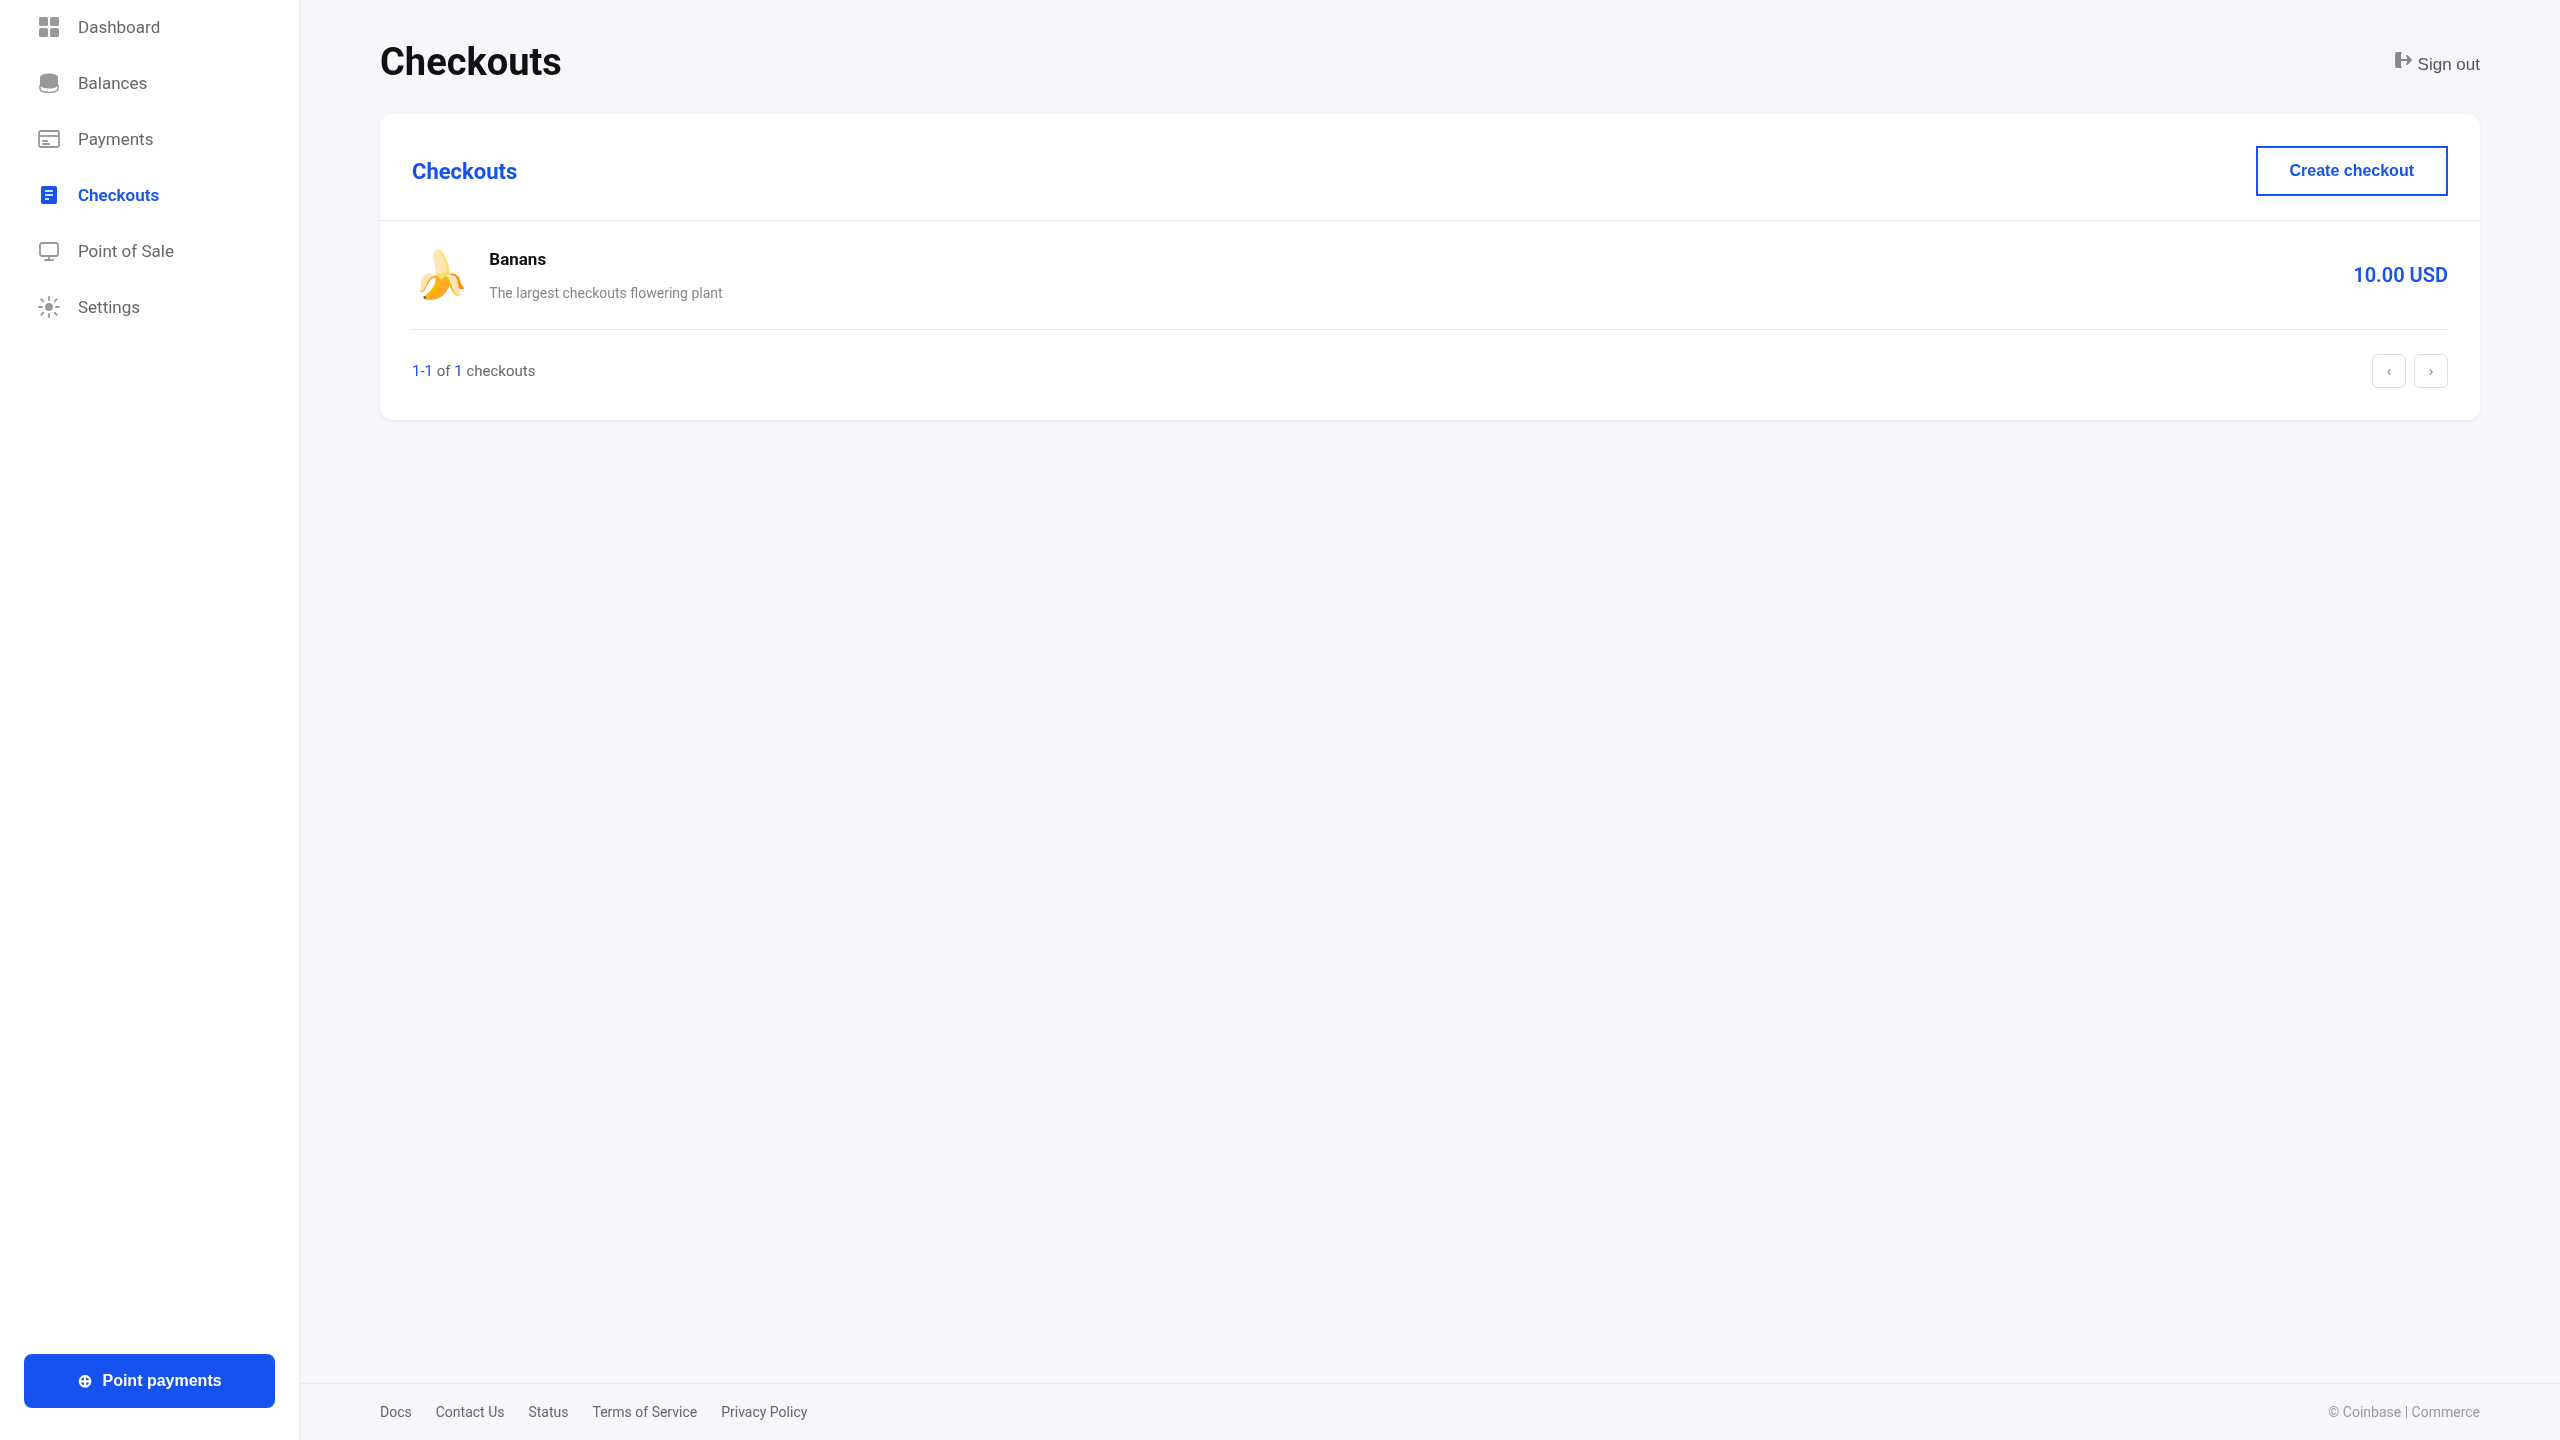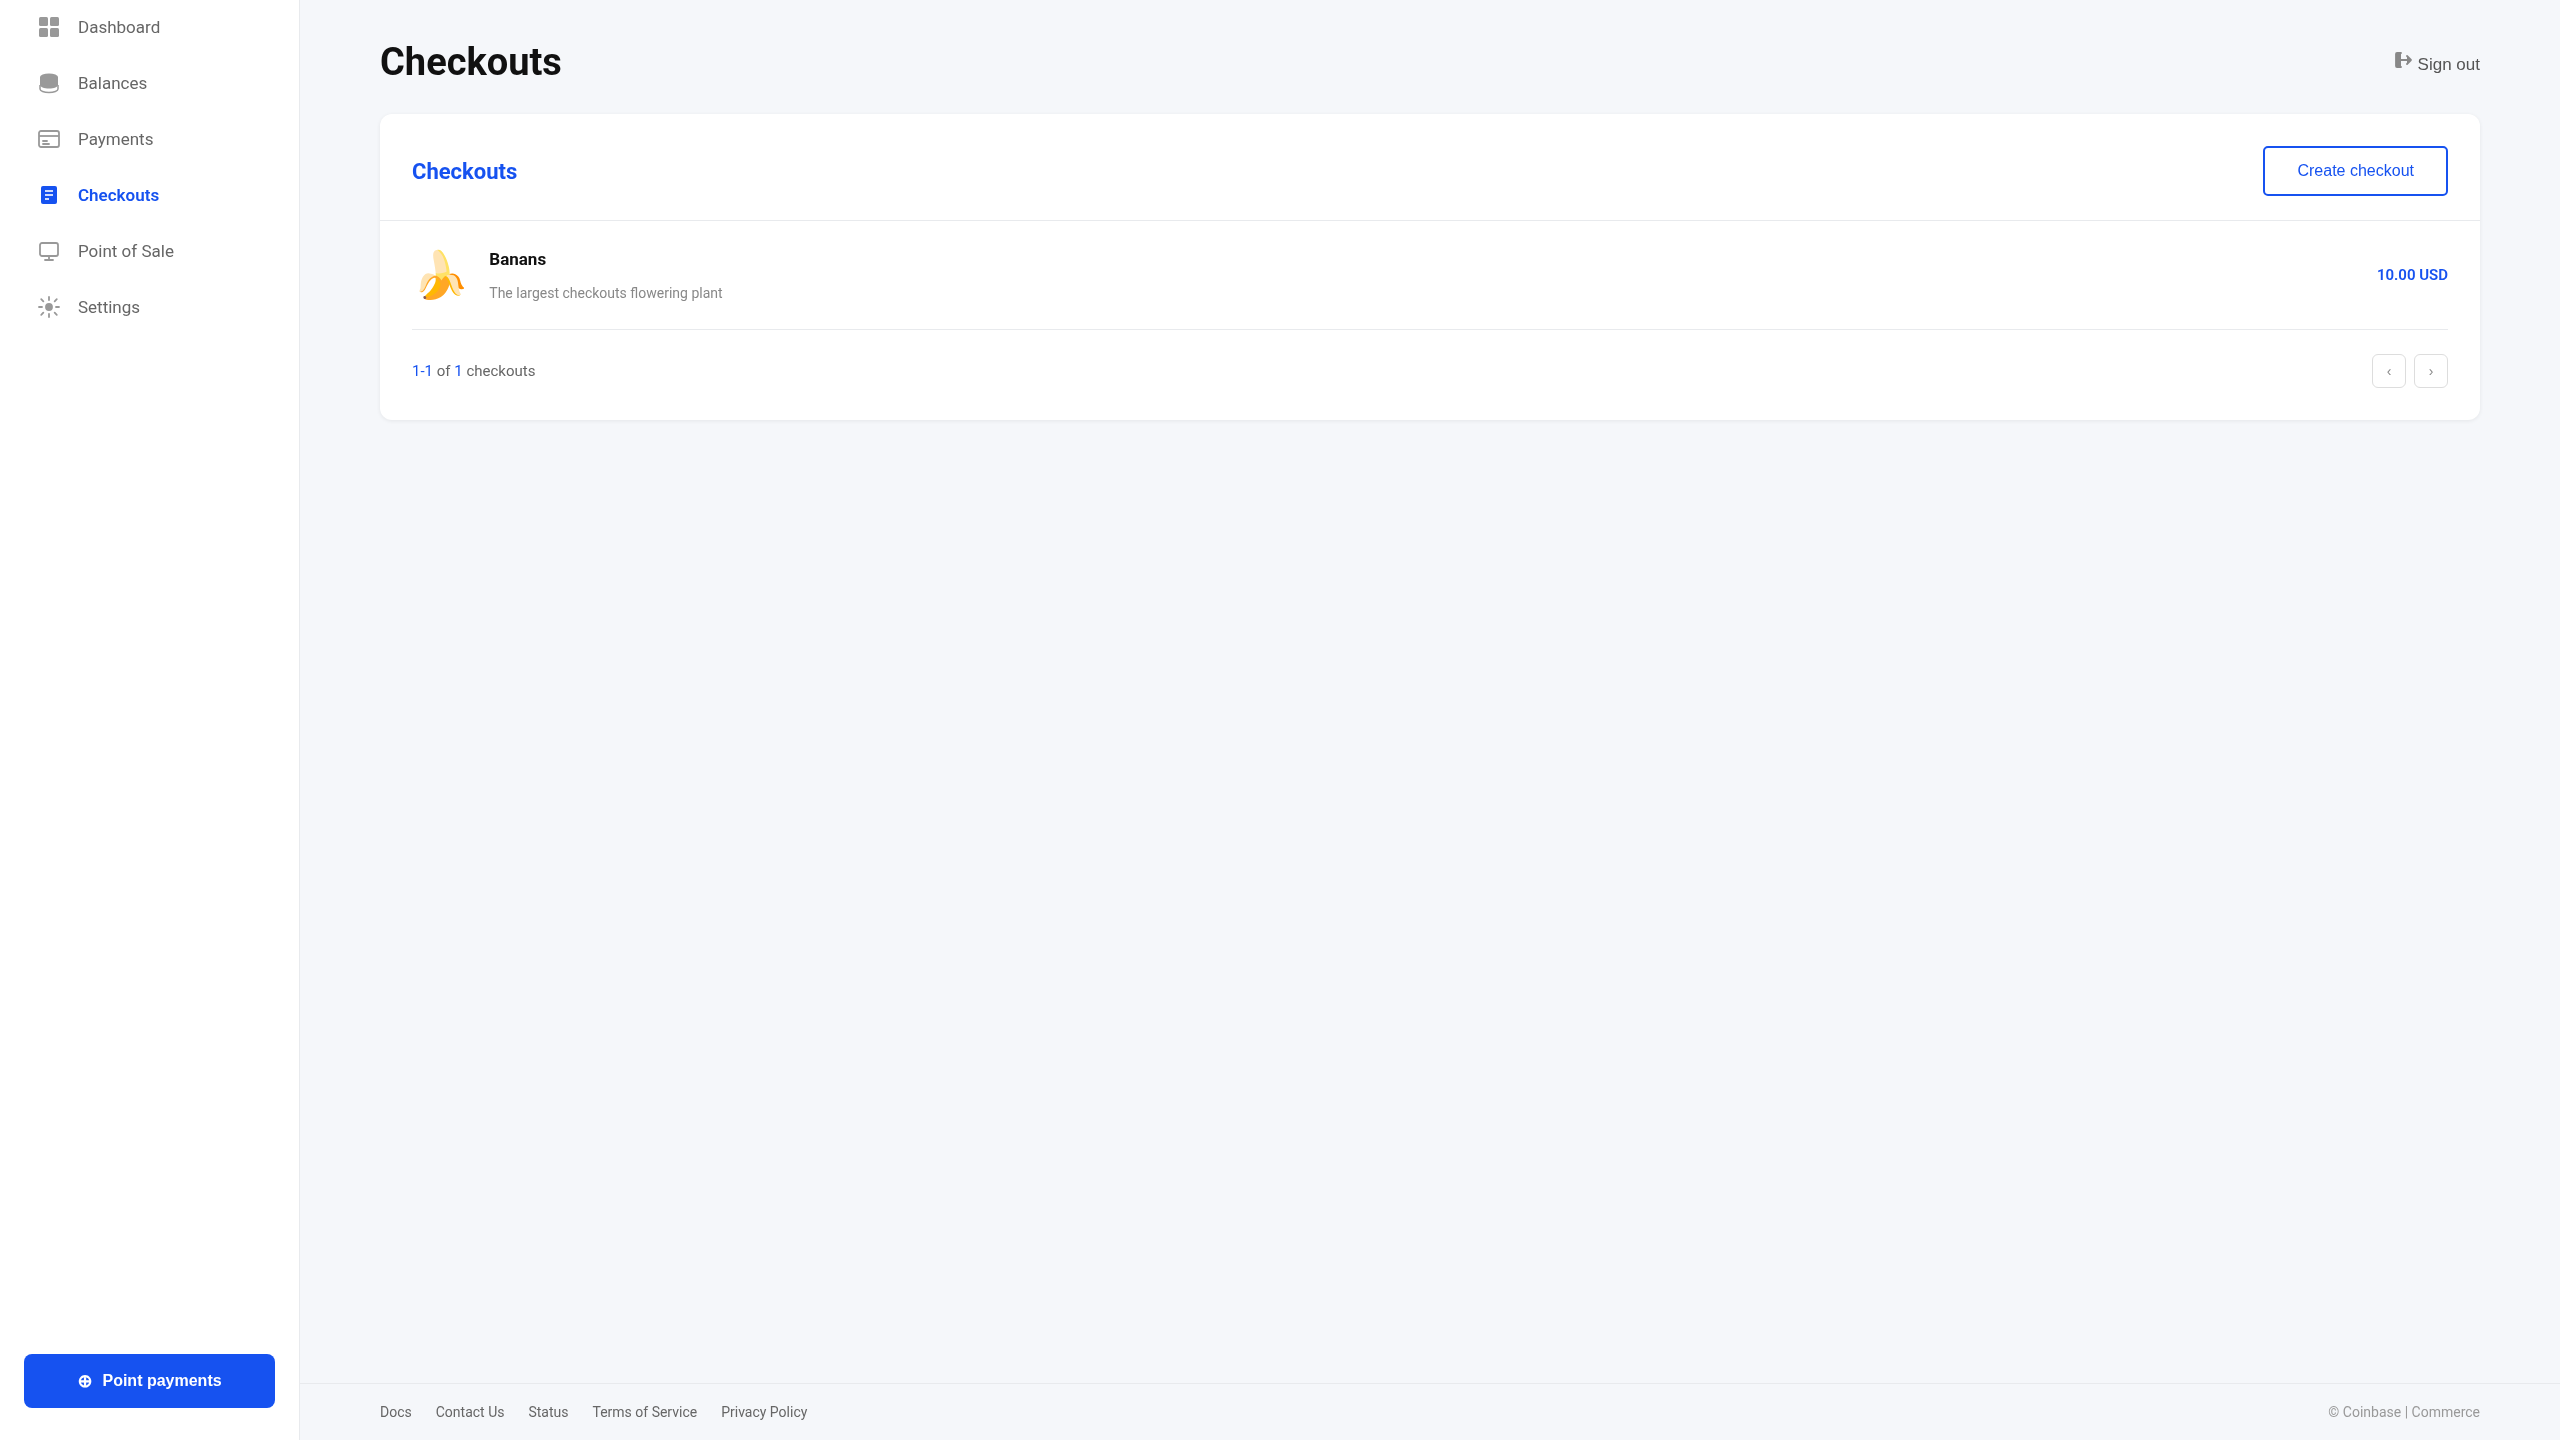--- a/index.html
+++ b/index.html
@@ -155,24 +155,24 @@
     }
     .card-title {
       font-size: 22px;
       font-weight: 700;
       color: #1652f0;
     }
     .create-checkout-btn {
       background: #fff;
       color: #1652f0;
       border: 2px solid #1652f0;
-      border-radius: 5px;
+      border-radius: 0;
       padding: 14px 32px;
       font-size: 16px;
-      font-weight: 400;
+      font-weight: 700;
       cursor: pointer;
       transition: background 0.15s;
       margin-left: 14px;
     }
     .divider {
       height: 1px;
       background: #e8eaed;
       margin: 0 -32px;
     }
     .checkout-item {
@@ -193,21 +193,21 @@
       font-size: 17px;
       font-weight: 700;
       color: #111;
       margin-bottom: 16px;
     }
     .item-desc {
       font-size: 14px;
       color: #888;
     }
     .item-price {
-      font-size: 15px;
+      font-size: 20px;
       font-weight: 600;
       color: #1652f0;
     }
     .card-footer {
       display: flex;
       align-items: center;
       justify-content: space-between;
       padding-top: 24px;
     }
     .pagination-text {

